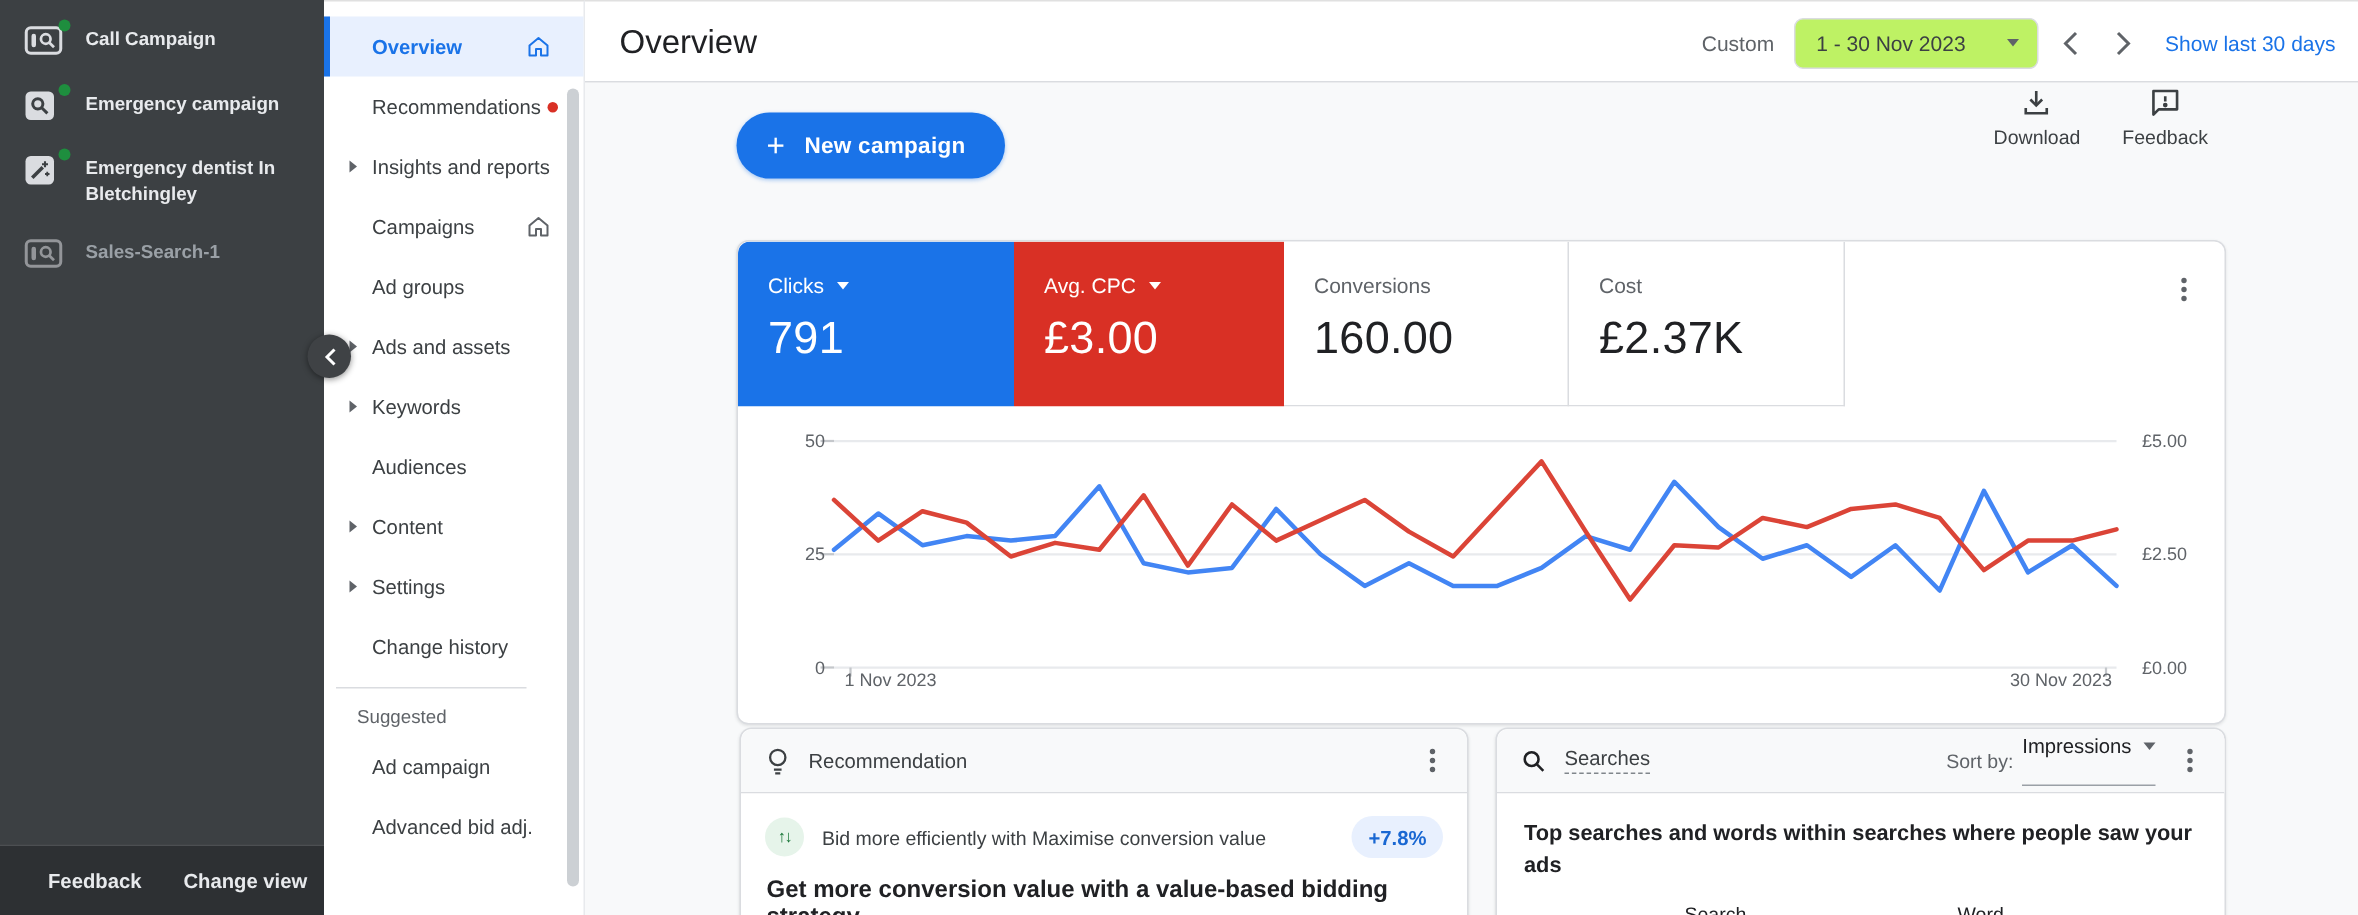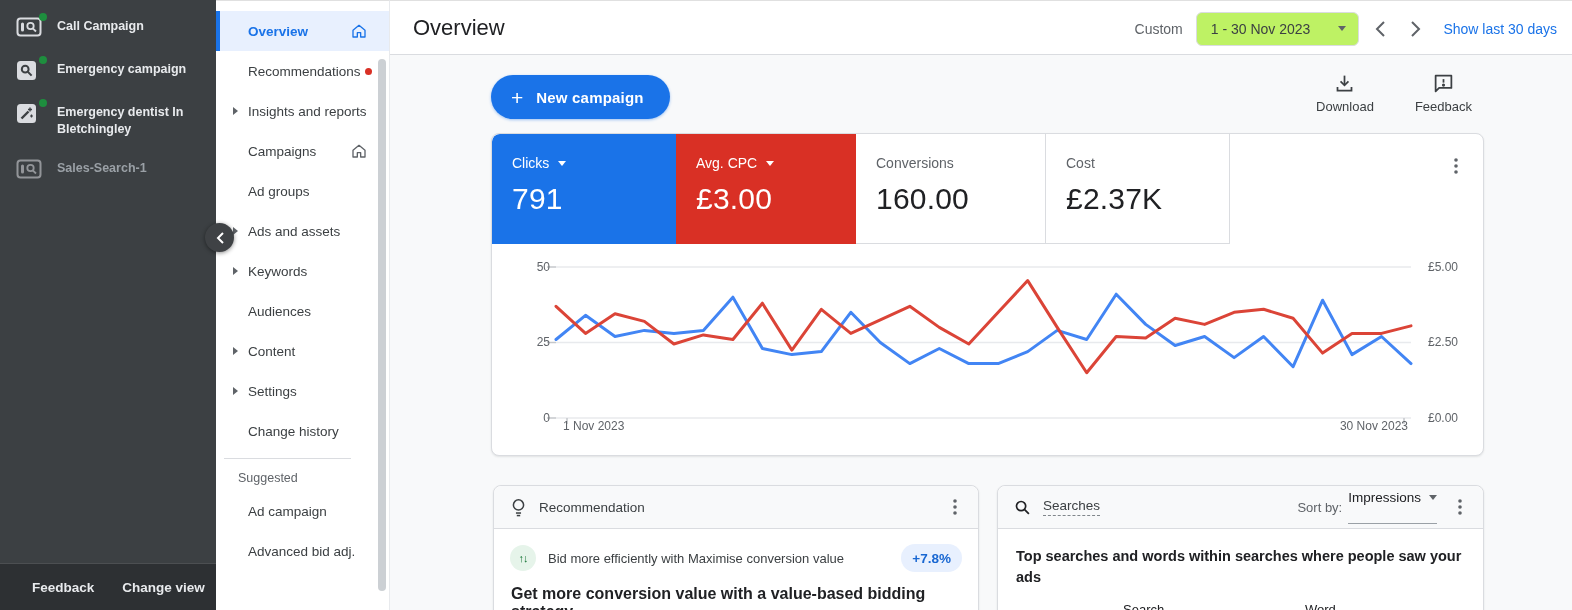--- a/index.html
+++ b/index.html
@@ -51,27 +51,27 @@
     border-right:4.5px solid transparent;margin-left:28px}
   .nav-arrow{padding:4px 8px;cursor:pointer;line-height:0;margin-left:8px}
   #show-last{font-size:14px;font-weight:400;color:#1a73e8;margin-left:14px;cursor:pointer;white-space:nowrap}
 
   #new-campaign{position:absolute;left:101px;top:75px;height:44px;border:none;border-radius:24px;
     background:#1a73e8;color:#fff;display:flex;align-items:center;padding:0 26px 0 20px;cursor:pointer;
     box-shadow:0 1px 3px rgba(26,115,232,.4);font-family:inherit}
   #new-campaign .plus{font-size:21px;font-weight:400;margin-right:13px;line-height:1}
   #new-campaign .lbl{font-size:15px;font-weight:700;letter-spacing:.2px}
 
-  #top-actions{position:absolute;right:100px;top:73px;display:flex;gap:41px}
+  #top-actions{position:absolute;right:100px;top:58px;display:flex;gap:28px}
   .action{display:flex;flex-direction:column;align-items:center;gap:5px;cursor:pointer}
   .action .a-lbl{font-size:13px;color:#3c4043}
 
   .card{position:absolute;background:#fff;border:1px solid #dadce0;border-radius:8px;
         box-shadow:0 1px 2px rgba(60,64,67,.12);box-sizing:border-box}
-  #overview-card{left:101px;top:133px;width:993px;height:323px;overflow:hidden}
+  #overview-card{left:101px;top:160px;width:993px;height:323px;overflow:hidden}
   #metrics-row{display:flex;border-radius:8px 8px 0 0;overflow:hidden}
   .metric{height:110px;box-sizing:border-box;padding:21px 0 0 20px;cursor:pointer}
   .metric .m-label{font-size:14px;display:flex;align-items:center}
   .metric .m-value{font-size:30px;margin-top:11px;letter-spacing:.2px}
   .metric.blue{background:#1a73e8;color:#fff}
   .metric.red{background:#d93025;color:#fff}
   .metric.plain{background:#fff;border-right:1px solid #dadce0;border-bottom:1px solid #dadce0}
   .metric.plain .m-label{color:#5f6368}
   .metric.plain .m-value{color:#202124}
   .m-caret{width:0;height:0;border-top:5px solid currentColor;border-left:4.5px solid transparent;

